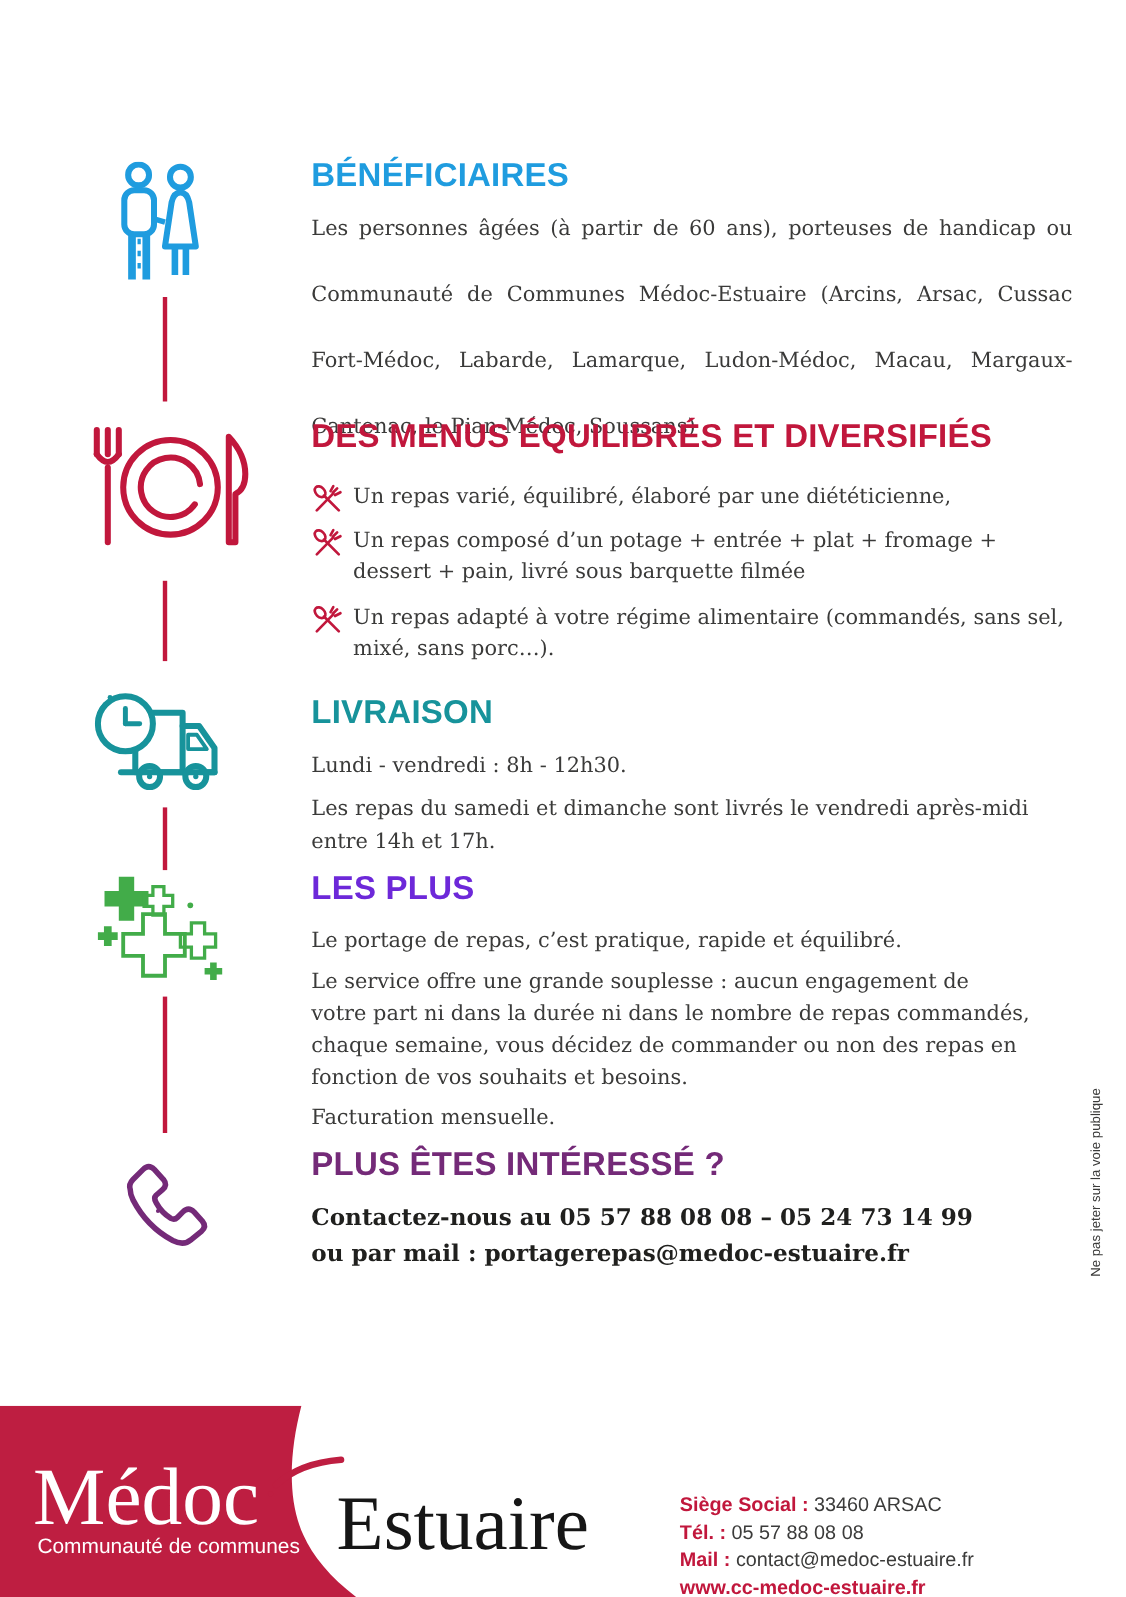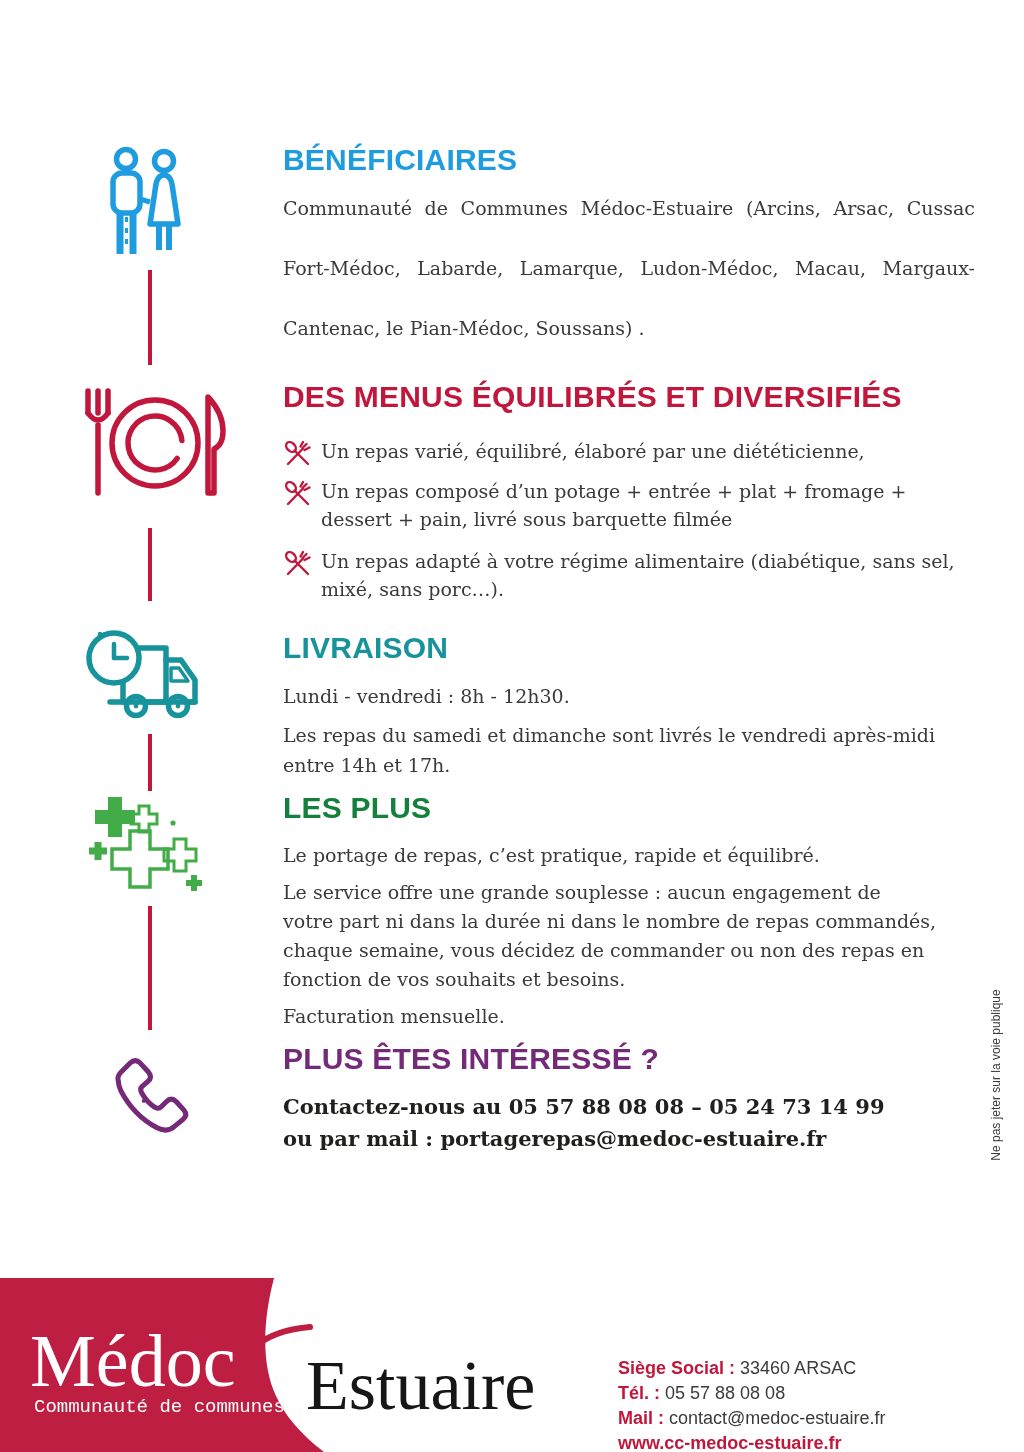--- a/index.html
+++ b/index.html
@@ -3,38 +3,38 @@
 <meta charset="utf-8">
 <style>
   html,body{margin:0;padding:0;background:#ffffff;}
   .page{position:relative;width:1024px;height:1452px;background:#ffffff;overflow:hidden;
         font-family:"DejaVu Serif",serif;}
   .icon{position:absolute;}
   .vline{position:absolute;left:148px;width:4px;background:#C1173C;}
   .sec-title{position:absolute;left:283px;margin:0;font-family:"Liberation Sans",sans-serif;
              font-weight:800;font-size:30px;letter-spacing:.2px;line-height:34px;}
   .c-blue{color:#1F9CDF}.c-red{color:#C1173C}.c-teal{color:#17939B}
-  .c-green{color:#15803d}.c-purple{color:#742A78}
+  .c-green{color:#6d28d9}.c-purple{color:#742A78}
   .body-text{position:absolute;left:283px;width:692px;font-size:19px;line-height:30px;color:#3A3A39;}
   .jline{text-align:justify;}
   .jline::after{content:"";display:inline-block;width:100%;height:0;}
   .bullet{position:absolute;left:283px;display:flex;align-items:flex-start;}
   .bullet .bicon{flex:0 0 30px;margin-top:2px;}
   .bullet .btext{margin-left:8px;font-size:19px;line-height:28px;color:#3A3A39;width:655px;}
   .contact{position:absolute;left:283px;width:700px;font-size:21px;line-height:32px;
            font-weight:bold;color:#20201E;}
   .vertical-note{position:absolute;left:908px;top:1066px;width:180px;height:18px;
                  transform:rotate(-90deg);font-family:"Liberation Sans",sans-serif;
                  font-size:12px;color:#3A3A39;text-align:center;white-space:nowrap;}
   .footer-shape{position:absolute;left:0;top:1278px;}
   .logo-medoc{position:absolute;left:30px;top:1324px;font-family:"Liberation Serif",serif;
               font-size:74px;line-height:74px;color:#ffffff;}
   .logo-estuaire{position:absolute;left:306px;top:1330px;font-family:"Liberation Serif",serif;
                  font-size:70px;line-height:70px;color:#161616;margin-top:21px;}
-  .logo-sub{position:absolute;left:34px;top:1396px;font-family:Liberation Mono, monospace;
+  .logo-sub{position:absolute;left:34px;top:1396px;font-family:Liberation Sans, sans-serif;
             font-size:19px;color:#ffffff;}
   .footer-contact{position:absolute;left:618px;top:1316px;font-family:"Liberation Sans",sans-serif;
                   font-size:18px;line-height:25px;color:#3B3B3A;margin-top:40px;}
   .footer-contact .lbl{font-weight:bold;color:#C1173C;}
   .footer-contact .site{font-weight:bold;color:#C1173C;}
 </style>
 </head>
 <body>
 
 <div class="page">
@@ -111,20 +111,21 @@
 
   <svg class="icon" style="left:110px;top:1046px" width="84" height="98" viewBox="0 0 100 100">
     <path d="M10,34 Q8,28 13,23 L24,12 Q30,6 36,12 L46,23 Q51,29 45,34 L38,40 Q35,43 38,48
              Q44,59 54,65 Q58,67 61,64 L67,58 Q73,52 79,58 L88,68 Q93,74 87,79 L76,88
              Q68,95 56,89 Q28,74 13,45 Q10,39 10,34 Z" fill="none" stroke="#742A78" stroke-width="6" stroke-linejoin="round"></path>
     <circle cx="40" cy="57" r="2.2" fill="#742A78"></circle>
   </svg>
 
   <h2 class="sec-title c-blue" style="top:143px">BÉNÉFICIAIRES</h2>
   <div class="body-text" style="top:193px">
+    <div class="jline">Les personnes âgées (à partir de 60 ans), porteuses de handicap ou</div>
     <div class="jline">Communauté de Communes Médoc-Estuaire (Arcins, Arsac, Cussac</div>
     <div class="jline">Fort-Médoc, Labarde, Lamarque, Ludon-Médoc, Macau, Margaux-</div>
     <div>Cantenac, le Pian-Médoc, Soussans) .</div>
   </div>
 
   <h2 class="sec-title c-red" style="top:380px">DES MENUS ÉQUILIBRÉS ET DIVERSIFIÉS</h2>
 
   <div class="bullet" style="top:437px">
     <svg class="bicon" width="30" height="30" viewBox="0 0 30 30">
       <g fill="none" stroke="#C1173C" stroke-width="2.4" stroke-linecap="round">
@@ -163,21 +164,21 @@
       <g fill="none" stroke="#C1173C" stroke-width="2.4" stroke-linecap="round">
         <ellipse cx="8" cy="8" rx="4" ry="5.6" transform="rotate(-45 8 8)"></ellipse>
         <path d="M11.5,11.5 L25,25"></path>
           <path d="M20,9.5 L5,25"></path>
         <path d="M20,3 L17.5,7.5"></path>
           <path d="M23.5,5 L19.5,9"></path>
           <path d="M26.5,8.5 L21.5,11"></path>
       </g>
     </svg>
     <div class="btext">
-      <div>Un repas adapté à votre régime alimentaire (diabétique, sans sel,</div>
+      <div>Un repas adapté à votre régime alimentaire (commandés, sans sel,</div>
       <div>mixé, sans porc…).</div>
     </div>
   </div>
 
   <h2 class="sec-title c-teal" style="top:631px">LIVRAISON</h2>
   <div class="body-text" style="top:681px">Lundi - vendredi : 8h - 12h30.</div>
   <div class="body-text" style="top:720px">
     <div>Les repas du samedi et dimanche sont livrés le vendredi après-midi</div>
     <div>entre 14h et 17h.</div>
   </div>

